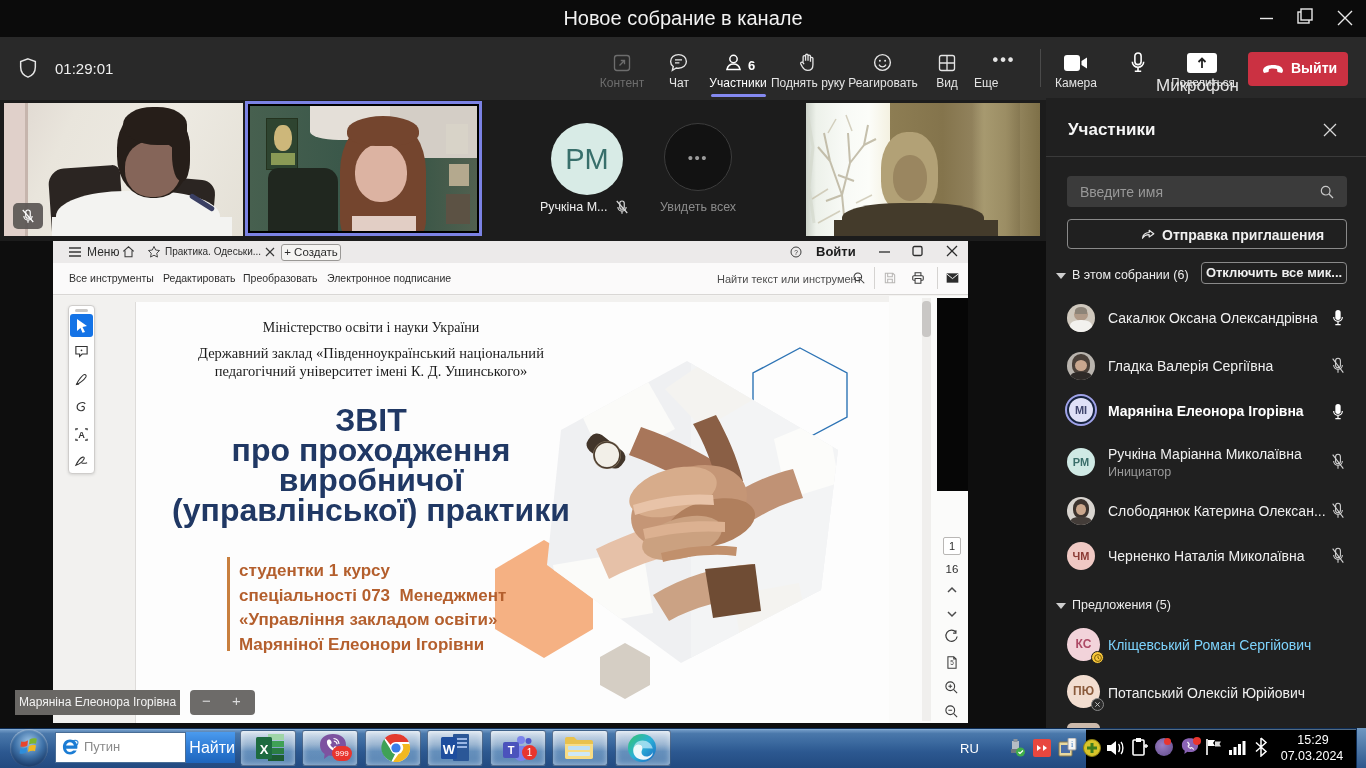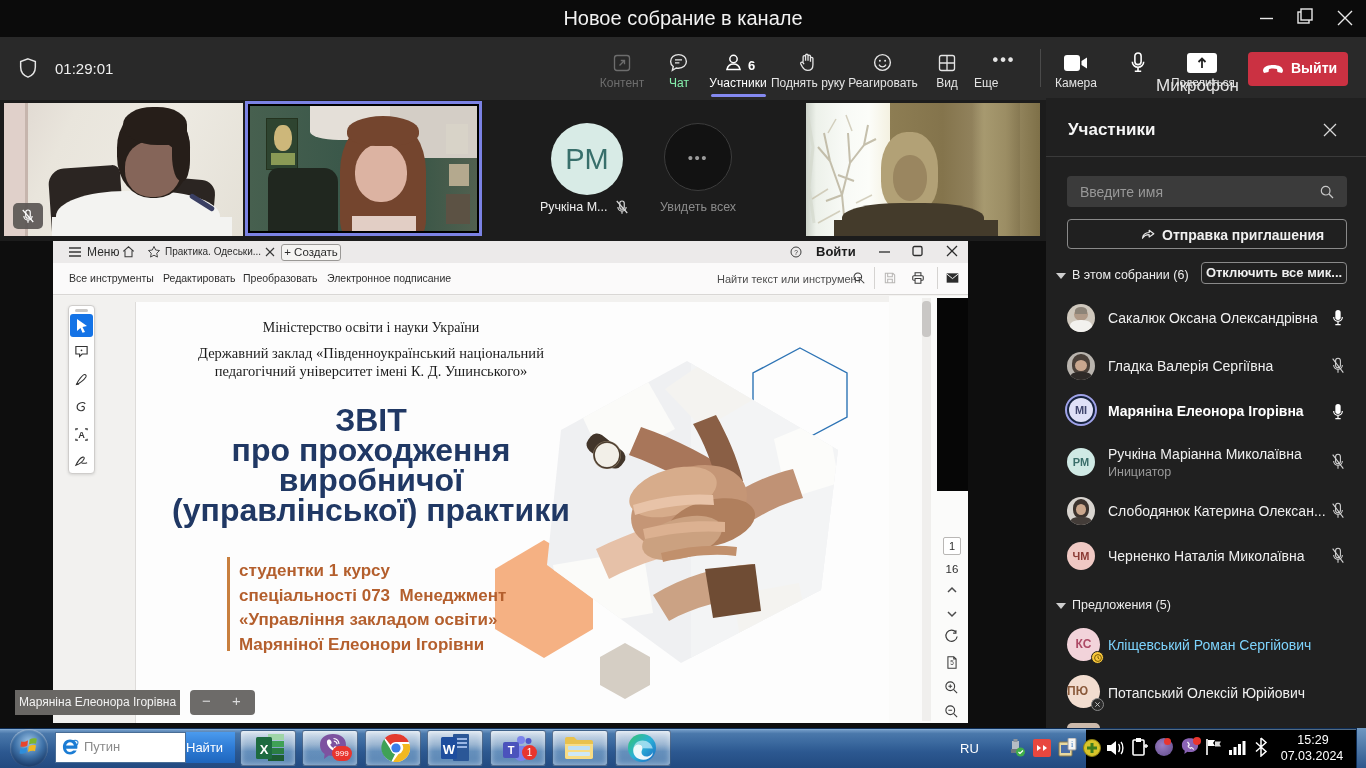--- a/index.html
+++ b/index.html
@@ -31,21 +31,21 @@
   <svg class="abs" style="left:612px;top:16px" width="20" height="20" viewBox="0 0 24 24">
     <rect x="3" y="3" width="18" height="18" rx="3" fill="none" stroke="#6d6d6d" stroke-width="1.6"></rect>
     <path d="M9 15 L15 9 M10.5 9 H15 V13.5" fill="none" stroke="#6d6d6d" stroke-width="1.6"></path>
   </svg>
   <div class="abs" style="left:592px;top:39px;width:60px;text-align:center;font-size:12px;color:#6d6d6d">Контент</div>
 
   <svg class="abs" style="left:668px;top:15px" width="21" height="21" viewBox="0 0 24 24">
     <path d="M12 3 C6.9 3 3 6.4 3 10.8 C3 13.2 4.1 15.2 6 16.6 L5 21 L9.5 18.3 C10.3 18.5 11.1 18.6 12 18.6 C17.1 18.6 21 15.2 21 10.8 C21 6.4 17.1 3 12 3 Z" fill="none" stroke="#e4e4e4" stroke-width="1.6"></path>
     <path d="M8 9 H16 M8 12.5 H13" stroke="#e4e4e4" stroke-width="1.5"></path>
   </svg>
-  <div class="abs" style="left:648px;top:39px;width:62px;text-align:center;font-size:12px;color:#86efac">Чат</div>
+  <div class="abs" style="left:648px;top:39px;width:62px;text-align:center;font-size:12px;color:#e5e5e5">Чат</div>
 
   <svg class="abs" style="left:723px;top:15px" width="21" height="21" viewBox="0 0 24 24">
     <circle cx="12" cy="8" r="4.2" fill="none" stroke="#fff" stroke-width="1.7"></circle>
     <path d="M4.5 20 C5.5 15.8 8.5 13.8 12 13.8 C15.5 13.8 18.5 15.8 19.5 20 Z" fill="none" stroke="#fff" stroke-width="1.7"></path>
   </svg>
   <div class="abs" style="left:748px;top:21px;font-size:13px;font-weight:bold;color:#fff">6</div>
   <div class="abs" style="left:700px;top:39px;width:76px;text-align:center;font-size:12px;color:#fff">Участники</div>
   <div class="abs" style="left:711px;top:57px;width:55px;height:3px;background:#8489f0;border-radius:2px"></div>
 
   <svg class="abs" style="left:797px;top:15px" width="21" height="21" viewBox="0 0 24 24">
@@ -464,21 +464,21 @@
 
   <div class="abs" style="left:21px;top:530px;width:33px;height:33px;border-radius:50%;background:#f2d3da;color:#ad4a66;font-size:12px;font-weight:bold;text-align:center;line-height:33px">КС</div>
   <div class="abs" style="left:45px;top:553px;width:13px;height:13px;border-radius:50%;background:#f8c73d;border:1px solid #202020">
     <svg style="margin:1.5px 0 0 1.5px" width="8" height="8" viewBox="0 0 8 8">
         <circle cx="4" cy="4" r="3.4" fill="none" stroke="#7a5a00" stroke-width="1"></circle>
         <path d="M4 2.2 V4 L5.4 5" stroke="#7a5a00" stroke-width="1" fill="none"></path>
       </svg>
   </div>
   <div class="abs" style="left:62px;top:539px;font-size:14px;color:#7dd3fc">Кліщевський Роман Сергійович</div>
 
-  <div class="abs" style="left:21px;top:577px;width:33px;height:33px;border-radius:50%;background:#f2ddd0;color:#8a5a3b;font-size:12px;font-weight:bold;line-height:33px">ПЮ</div>
+  <div class="abs" style="left:21px;top:577px;width:33px;height:33px;border-radius:50%;background:#f2ddd0;color:#8a5a3b;font-size:12px;font-weight:bold;text-align:center;line-height:33px">ПЮ</div>
   <div class="abs" style="left:45px;top:600px;width:13px;height:13px;border-radius:50%;background:#2a2a2a;border:1px solid #888">
     <svg style="margin:2px 0 0 2px" width="7" height="7" viewBox="0 0 8 8">
         <path d="M1.5 1.5 L6.5 6.5 M6.5 1.5 L1.5 6.5" stroke="#cecece" stroke-width="1"></path>
       </svg>
   </div>
   <div class="abs" style="left:62px;top:587px;font-size:14px;color:#f0f0f0">Потапський Олексій Юрійович</div>
 
   <div class="abs" style="left:21px;top:625px;width:33px;height:5px;border-radius:16px 16px 0 0;background:#cbb9ab"></div>
 </div>
 
@@ -495,21 +495,21 @@
     </svg>
   </div>
 
   <div class="abs" style="left:55px;top:4px;width:131px;height:31px;background:#fff;border:1px solid #4a6e96">
     <svg class="abs" style="left:4px;top:4px" width="20" height="20" viewBox="0 0 24 24">
       <path d="M12 3 C7 3 3.5 6.8 3.5 12 C3.5 17.2 7 21 12 21 C15.5 21 18.5 19.2 20 16.2 L15.8 16.2 C14.9 17.3 13.6 17.9 12 17.9 C9.6 17.9 7.8 16.4 7.3 14 L20.6 14 C20.8 13.3 20.9 12.7 20.9 12 C20.9 6.8 17 3 12 3 Z M7.3 10.3 C7.9 8 9.6 6.4 12 6.4 C14.4 6.4 16.2 8 16.7 10.3 Z" fill="#1b7cd4"></path>
       <path d="M21.5 4.5 C20 3 17 3.2 14.5 4.2 L15 5.5 C17.5 4.6 19.8 4.6 20.6 5.6 C21.2 6.4 20.8 7.8 19.8 9.4 L20.9 10.2 C22.4 8 22.7 5.8 21.5 4.5 Z" fill="#1b7cd4" opacity=".9"></path>
     </svg>
     <div class="abs" style="left:28px;top:6px;font-size:13px;color:#8a8a8a">Путин</div>
   </div>
-  <div class="abs" style="left:186px;top:4px;width:49px;height:31px;background:linear-gradient(180deg,#4b9bee 0,#2f7cd6 50%,#1e66bd 100%);color:#fff;font-size:13px;text-align:left;line-height:31px">Найти</div>
+  <div class="abs" style="left:186px;top:4px;width:49px;height:31px;background:linear-gradient(180deg,#4b9bee 0,#2f7cd6 50%,#1e66bd 100%);color:#fff;font-size:16px;text-align:right;line-height:31px">Найти</div>
 
   <div class="abs" style="left:240px;top:2px;width:56px;height:36px;background:linear-gradient(180deg,rgba(255,255,255,.78) 0,rgba(235,246,253,.55) 40%,rgba(170,210,240,.45) 60%,rgba(150,195,232,.5) 100%);border:1px solid rgba(30,60,100,.65);border-radius:3px;box-shadow:inset 0 0 6px rgba(255,255,255,.5)"></div>
   <div class="abs" style="left:302px;top:2px;width:56px;height:36px;background:linear-gradient(180deg,rgba(255,255,255,.78) 0,rgba(235,246,253,.55) 40%,rgba(170,210,240,.45) 60%,rgba(150,195,232,.5) 100%);border:1px solid rgba(30,60,100,.65);border-radius:3px;box-shadow:inset 0 0 6px rgba(255,255,255,.5)"></div>
   <div class="abs" style="left:365px;top:2px;width:56px;height:36px;background:linear-gradient(180deg,rgba(255,255,255,.78) 0,rgba(235,246,253,.55) 40%,rgba(170,210,240,.45) 60%,rgba(150,195,232,.5) 100%);border:1px solid rgba(30,60,100,.65);border-radius:3px;box-shadow:inset 0 0 6px rgba(255,255,255,.5)"></div>
   <div class="abs" style="left:427px;top:2px;width:56px;height:36px;background:linear-gradient(180deg,rgba(255,255,255,.78) 0,rgba(235,246,253,.55) 40%,rgba(170,210,240,.45) 60%,rgba(150,195,232,.5) 100%);border:1px solid rgba(30,60,100,.65);border-radius:3px;box-shadow:inset 0 0 6px rgba(255,255,255,.5)"></div>
   <div class="abs" style="left:490px;top:2px;width:56px;height:36px;background:linear-gradient(180deg,rgba(255,255,255,.78) 0,rgba(235,246,253,.55) 40%,rgba(170,210,240,.45) 60%,rgba(150,195,232,.5) 100%);border:1px solid rgba(30,60,100,.65);border-radius:3px;box-shadow:inset 0 0 6px rgba(255,255,255,.5)"></div>
   <div class="abs" style="left:552px;top:2px;width:56px;height:36px;background:linear-gradient(180deg,rgba(255,255,255,.78) 0,rgba(235,246,253,.55) 40%,rgba(170,210,240,.45) 60%,rgba(150,195,232,.5) 100%);border:1px solid rgba(30,60,100,.65);border-radius:3px;box-shadow:inset 0 0 6px rgba(255,255,255,.5)"></div>
   <div class="abs" style="left:615px;top:2px;width:56px;height:36px;background:linear-gradient(180deg,rgba(255,255,255,.78) 0,rgba(235,246,253,.55) 40%,rgba(170,210,240,.45) 60%,rgba(150,195,232,.5) 100%);border:1px solid rgba(30,60,100,.65);border-radius:3px;box-shadow:inset 0 0 6px rgba(255,255,255,.5)"></div>
 
   <svg class="abs" style="left:256px;top:6px" width="30" height="28" viewBox="0 0 30 28">

